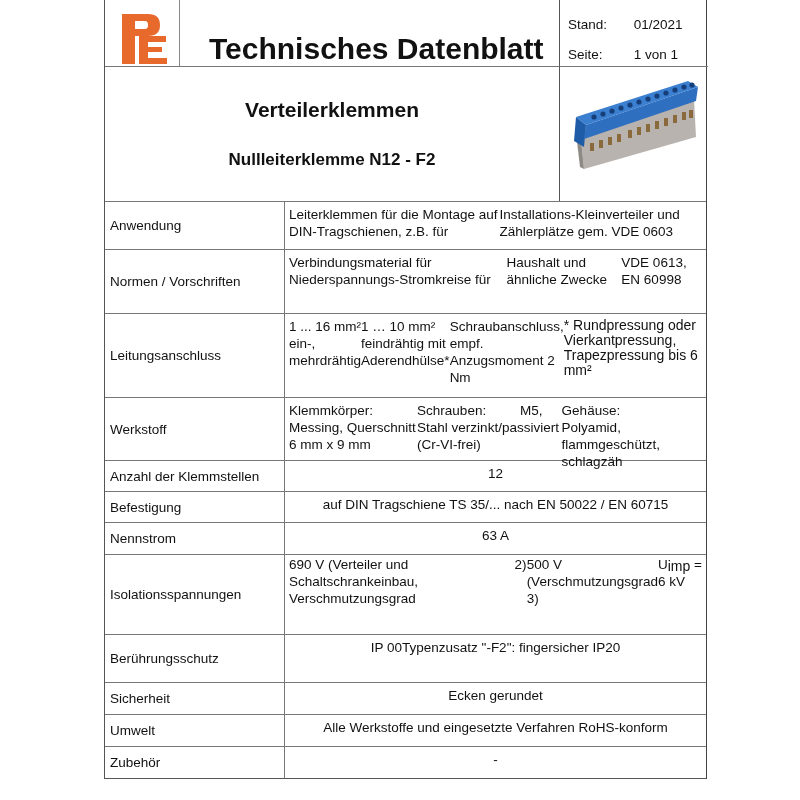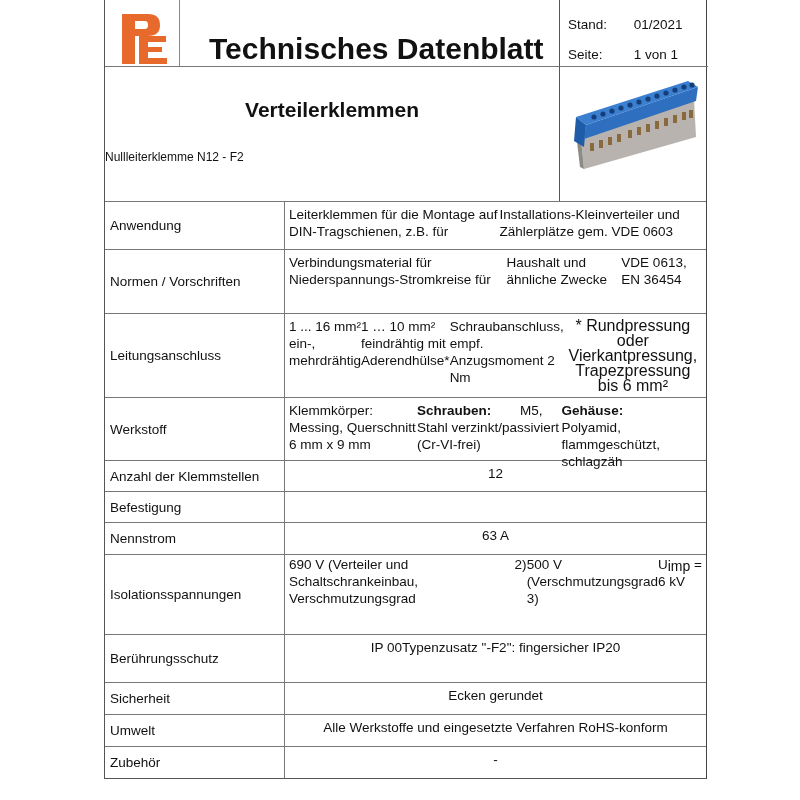--- a/index.html
+++ b/index.html
@@ -10,30 +10,30 @@
   .hdr { position:absolute; left:0; top:0; width:100%; height:66px; border-bottom:1.5px solid #777; }
   .logo-cell { position:absolute; left:0; top:0; width:74px; height:66px; border-right:1px solid #888; }
   .logo { position:absolute; left:17px; top:14px; width:46px; height:50px; }
   .title-cell { position:absolute; left:74px; top:0; width:380px; height:66px; }
   .title { position:absolute; left:30px; top:32px; font-size:30px; font-weight:bold; }
   .meta-cell { position:absolute; left:454px; top:0; width:149px; height:200px; border-left:1px solid #555; }
   .meta-row { position:absolute; left:8px; font-size:13.5px; font-weight:normal; }
   .meta-row .k { display:inline-block; width:62px; }
   .prod { position:absolute; left:0; top:66px; width:454px; height:136px; }
   .prod-title { position:absolute; width:100%; text-align:center; top:32px; font-size:21px; font-weight:bold; }
-  .prod-sub { position:absolute; width:100%; text-align:left; top:84px; font-size:12px; font-weight:normal; }
+  .prod-sub { position:absolute; width:100%; text-align:center; top:84px; font-size:17px; font-weight:bold; }
   .prod-img { position:absolute; left:454px; top:66px; width:149px; height:136px; border-left:1px solid #555; }
   .rows { position:absolute; left:0; top:201px; width:100%; border-top:1.5px solid #777; }
   .row { position:relative; display:flex; border-bottom:1.2px solid #777; box-sizing:border-box; }
   .row:last-child { border-bottom:none; }
   .lbl { width:180px; border-right:1px solid #777; box-sizing:border-box; display:flex; align-items:center;
          padding-left:5px; font-weight:normal; font-size:13.5px; }
   .val { flex:1; padding:4px 4px 4px 4px; font-size:13.5px; line-height:17px; display:flex; flex-direction:row; justify-content:center; }
-  .val .small { font-size:16px; line-height:15px;text-align:center; }
-  .val .tab { display:inline-block; width:103px;font-weight:bold; }
+  .val .small { font-size:14px; line-height:15px; }
+  .val .tab { display:inline-block; width:103px; }
   .gap { height:14px; }
   sub.imp { font-size:14px; vertical-align:baseline; position:relative; top:2px; }
 </style>
 </head>
 <body>
 
 <div class="sheet">
   <div class="hdr">
     <div class="logo-cell">
       <svg class="logo" viewBox="0 0 46 50">
@@ -113,21 +113,21 @@
       <div class="val">
         <div>Leiterklemmen für die Montage auf DIN-Tragschienen, z.B. für</div>
         <div>Installations-Kleinverteiler und Zählerplätze gem. VDE 0603</div>
       </div>
     </div>
     <div class="row" style="height:64px">
       <div class="lbl">Normen / Vorschriften</div>
       <div class="val">
         <div>Verbindungsmaterial für Niederspannungs-Stromkreise für</div>
         <div>Haushalt und ähnliche Zwecke</div>
-        <div>VDE 0613, EN 36454</div>
+        <div>VDE 0613, EN 60998</div>
       </div>
     </div>
     <div class="row" style="height:84px">
       <div class="lbl">Leitungsanschluss</div>
       <div class="val">
         <div>1 ... 16 mm² ein-, mehrdrähtig</div>
         <div>1 … 10 mm² feindrähtig mit Aderendhülse*</div>
         <div>Schraubanschluss, empf. Anzugsmoment 2 Nm</div>
         <div class="small">* Rundpressung oder Vierkantpressung, Trapezpressung bis 6 mm²</div>
       </div>
@@ -141,20 +141,23 @@
       </div>
     </div>
     <div class="row" style="height:31px">
       <div class="lbl">Anzahl der Klemmstellen</div>
       <div class="val">
           <div>12</div>
         </div>
     </div>
     <div class="row" style="height:31px">
       <div class="lbl">Befestigung</div>
+      <div class="val">
+          <div>auf DIN Tragschiene TS 35/... nach EN 50022 / EN 60715</div>
+        </div>
     </div>
     <div class="row" style="height:32px">
       <div class="lbl">Nennstrom</div>
       <div class="val">
           <div>63 A</div>
         </div>
     </div>
     <div class="row" style="height:80px">
       <div class="lbl">Isolationsspannungen</div>
       <div class="val" style="justify-content:flex-start;padding-top:1px;">

